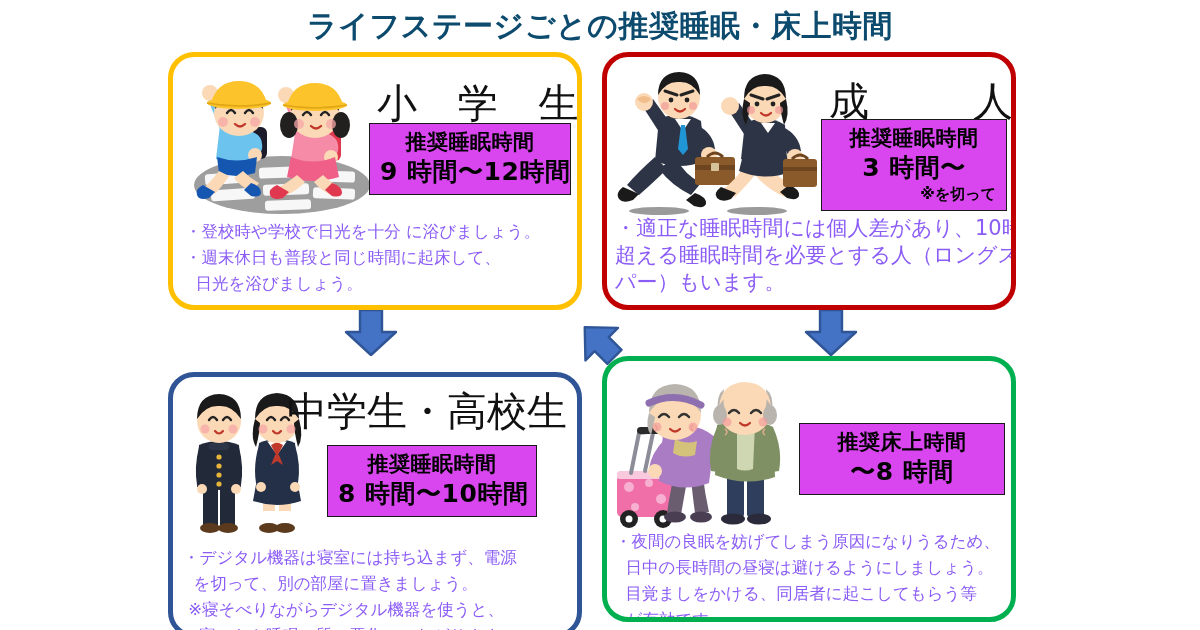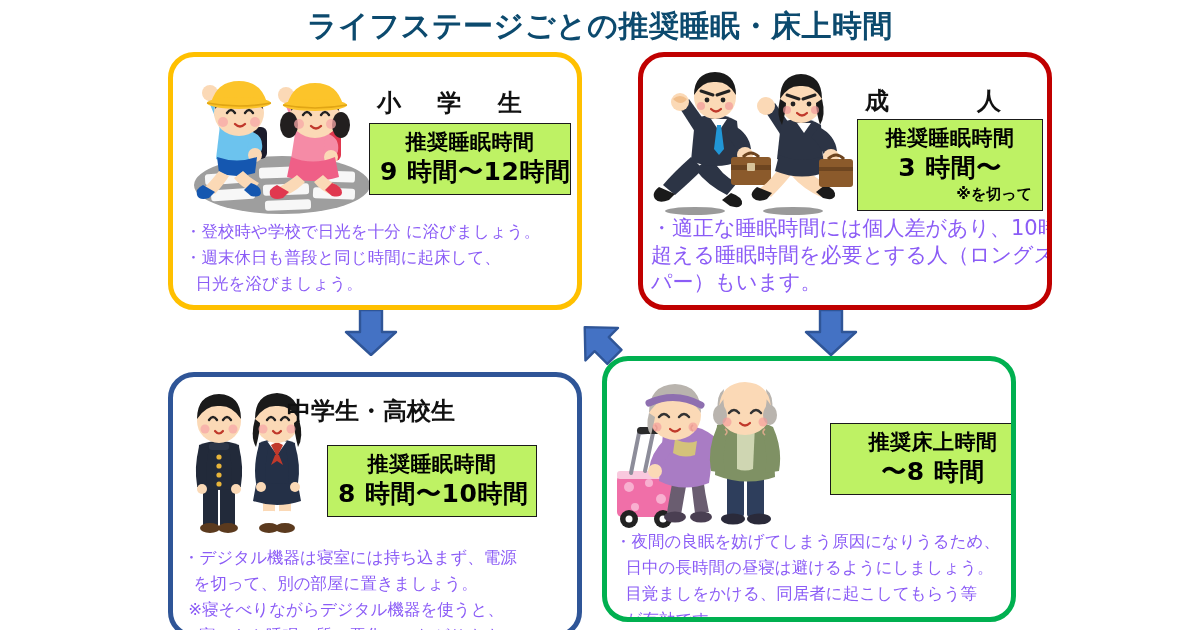--- a/index.html
+++ b/index.html
@@ -38,53 +38,53 @@
   
   .panel {
     position: absolute;
     background: #ffffff;
     border-style: solid;
     border-width: 5px;
     border-radius: 26px;
     overflow: hidden;
   }
   .panel-tl { left: 168px;  top: 52px;  width: 414px; height: 258px; }
-  .panel-tr { left: 602px;  top: 52px;  width: 414px; height: 258px; margin-left: 36px; }
+  .panel-tr { left: 602px;  top: 52px;  width: 414px; height: 258px; }
   .panel-bl { left: 168px;  top: 372px; width: 414px; height: 266px; }
   .panel-br { left: 602px;  top: 356px; width: 414px; height: 266px; }
 
   .panel-inner {
     position: relative;
     width: 100%;
     height: 100%;
   }
 
   
   .stage-title {
     position: absolute;
-    font-size: 24px;
-    font-weight: bold;
+    font-size: 40px;
+    font-weight: normal;
     color: #111111;
     line-height: 44px;
     white-space: nowrap;
   }
   .stage-title.sp-wide { letter-spacing: 14px; }
   .stage-title.sp-extra { letter-spacing: 32px; }
   .stage-title.sp-none  { letter-spacing: 0px; }
 
   .tl-title { left: 204px; top: 24px; }
   .tr-title { left: 222px; top: 22px; }
   .bl-title { left: 114px; top: 12px; }
   .br-title { left: 212px; top: 14px; }
 
   
   .rec-box {
     position: absolute;
     border: 1.6px solid #1a1a1a;
-    background: #bef264;
+    background: #d946ef;
     padding: 4px 10px 6px 10px;
     text-align: center;
   }
   .rec-line1 {
     font-size: 21px;
     font-weight: bold;
     color: #000000;
     line-height: 28px;
     letter-spacing: 0.5px;
     white-space: nowrap;
@@ -102,21 +102,21 @@
     font-weight: bold;
     color: #000000;
     line-height: 20px;
     text-align: right;
     white-space: nowrap;
   }
 
   .tl-box { left: 196px; top: 66px;  width: 202px; }
   .tr-box { left: 214px; top: 62px;  width: 186px; }
   .bl-box { left: 154px; top: 68px;  width: 210px; }
-  .br-box { left: 192px; top: 62px;  width: 206px; margin-left: 31px; }
+  .br-box { left: 192px; top: 62px;  width: 206px; }
 
   
   .body-text {
     position: absolute;
     font-size: 16.5px;
     color: #8b5cf6;
     line-height: 26px;
     white-space: pre;
     letter-spacing: 0px;
   }

